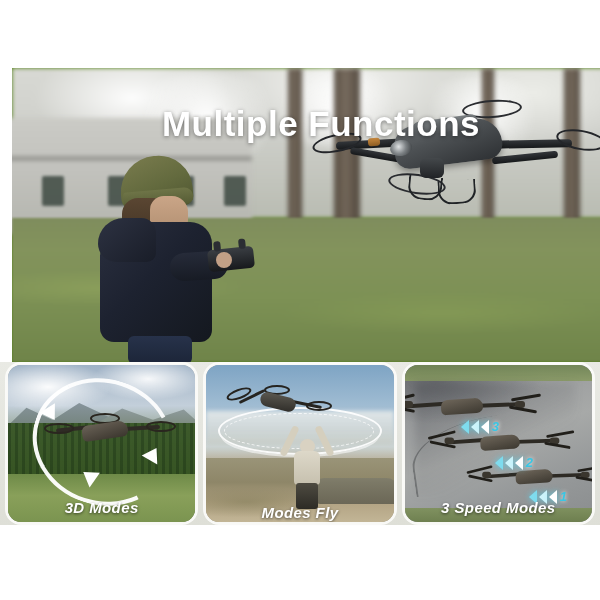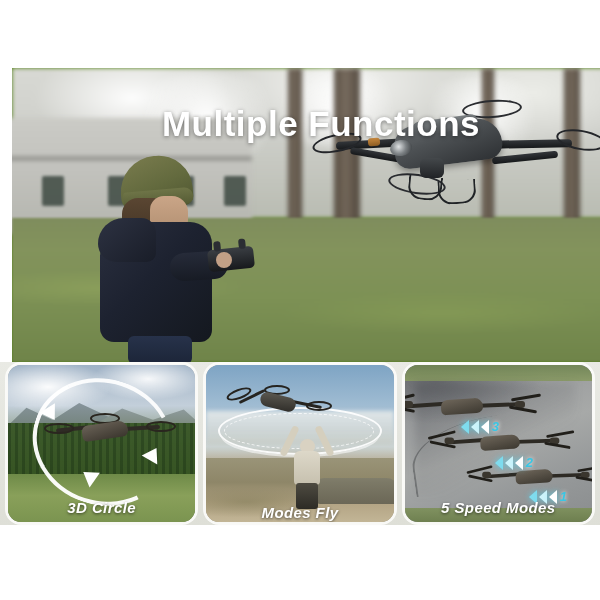--- a/index.html
+++ b/index.html
@@ -623,21 +623,21 @@
         <div class="arrow-head p1-ah2"></div>
         <div class="arrow-head p1-ah3"></div>
         <div class="p1-drone">
           <div class="arm x1"></div>
           <div class="arm x2"></div>
           <div class="pr r1"></div>
           <div class="pr r2"></div>
           <div class="pr r3"></div>
           <div class="b"></div>
         </div>
-        <div class="panel-caption">3D Circle</div>
+        <div class="panel-caption">3D Modes</div>
       </div>
 
       <div class="panel">
         <div class="p2-bg"></div>
         <div class="p2-haze"></div>
         <div class="p2-ground"></div>
         <div class="p2-rock"></div>
         <div class="p2-orbit"></div>
         <div class="p2-orbit2"></div>
         <div class="p2-person">
@@ -711,19 +711,19 @@
           <span class="chev"></span>
           <span class="speed-num">2</span>
         </div>
         <div class="speed-badge b1">
           <span class="chev c3"></span>
           <span class="chev c2"></span>
           <span class="chev"></span>
           <span class="speed-num">1</span>
         </div>
 
-        <div class="panel-caption">5 Speed Modes</div>
+        <div class="panel-caption">3 Speed Modes</div>
       </div>
 
     </div>
   </div>
 
 </div>
 
 </body></html>

